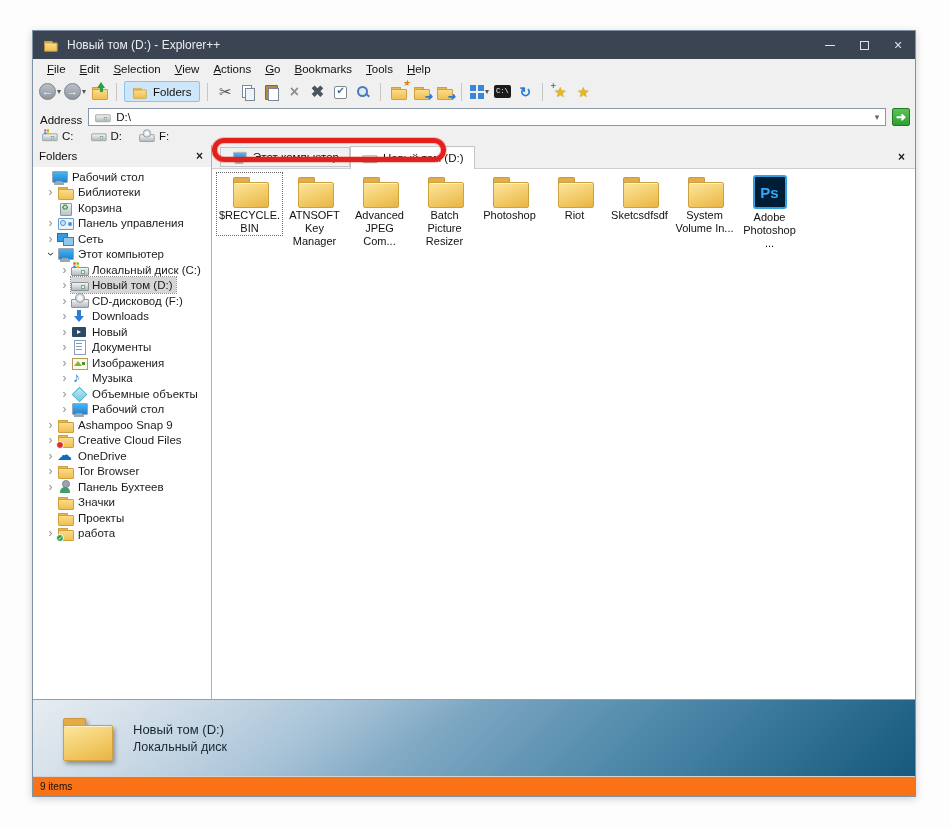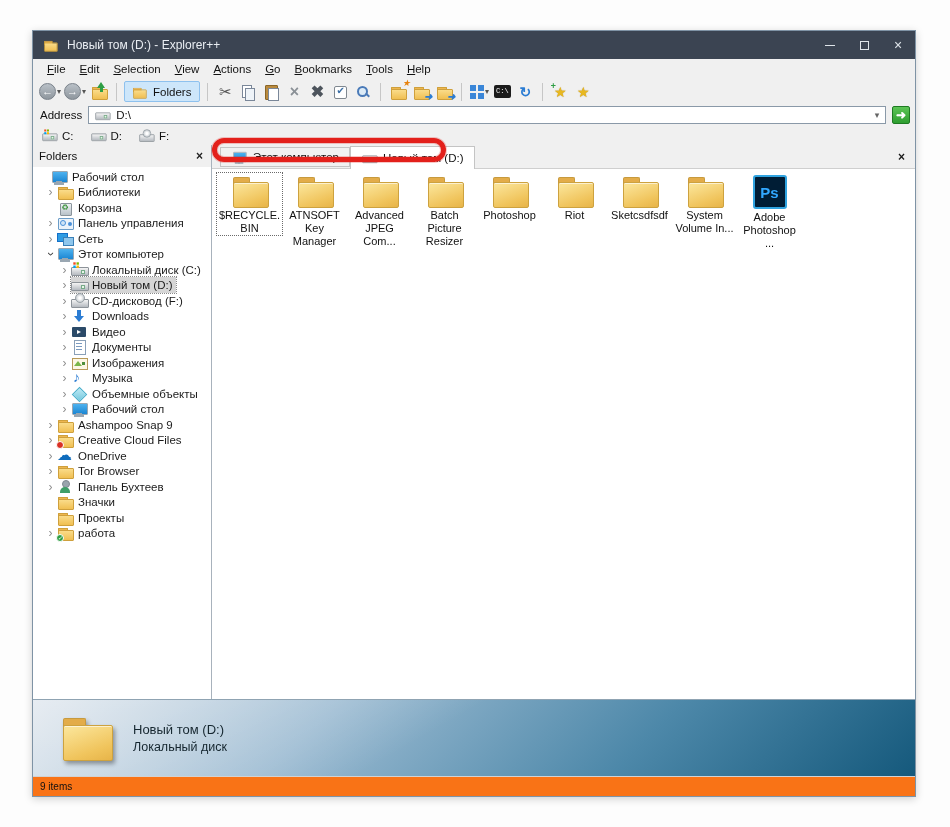--- a/index.html
+++ b/index.html
@@ -53,21 +53,21 @@
   .prop-ic::after { content:"\2714"; position:absolute; left:4px; top:1px; color:#3a6ea5; font-size:10px; }
   .search-ic { position:relative; width:16px; height:16px; }
   .search-ic::before { content:""; position:absolute; left:2px; top:2px; width:7px; height:7px; border:2px solid #4a7ab8; border-radius:50%; background:#dcebf7; }
   .search-ic::after { content:""; position:absolute; left:10px; top:10px; width:5px; height:2px; background:#4a7ab8; transform:rotate(45deg); }
   .up-ov { position:absolute; left:8px; top:1px; width:0; height:0; border-left:4px solid transparent; border-right:4px solid transparent; border-bottom:6px solid #2e9e44; }
   .up-ov2 { position:absolute; left:11px; top:6px; width:3px; height:5px; background:#2e9e44; }
   .ov-arrow { position:absolute; right:-1px; bottom:0px; color:#2b7cd3; font-size:10px; font-weight:bold; }
   .badge-new { position:absolute; right:-2px; top:-3px; color:#e8820c; font-size:9px; }
 
   
-  .addressbar { height:22px; background:#f0f0f0; display:flex; align-items:center; padding:0 5px 0 7px; gap:6px; flex:0 0 22px; }
+  .addressbar { height:22px; background:#f0f0f0; display:flex; align-items:flex-end; padding:0 5px 0 7px; gap:6px; flex:0 0 22px; }
   .addr-label { font-size:11.5px; color:#111; }
   .addr-combo { flex:1; height:18px; background:#fff; border:1px solid #8a99a8; display:flex; align-items:center; padding-left:5px; gap:5px; }
   .addr-value { font-size:11.5px; color:#111; flex:1; }
   .combo-caret { width:16px; color:#666; font-size:9px; text-align:center; }
   .go-btn { width:18px; height:18px; background:linear-gradient(#5cc455,#2e9e30); border:1px solid #1e7a22; border-radius:2px; color:#fff; font-size:12px; font-weight:bold; line-height:16px; text-align:center; }
 
   
   .drivebar { height:19px; background:#f0f0f0; display:flex; align-items:center; padding-left:8px; gap:16px; flex:0 0 19px; }
   .drive-item { display:flex; align-items:center; gap:4px; font-size:11.5px; color:#111; }
 
@@ -352,21 +352,21 @@
               <span class="tlabel">CD-дисковод (F:)</span>
             </div>
         <div class="trow lvl2">
               <span class="exp"></span>
               <span class="ic ic-down"></span>
               <span class="tlabel">Downloads</span>
             </div>
         <div class="trow lvl2">
               <span class="exp"></span>
               <span class="ic ic-video"></span>
-              <span class="tlabel">Видео</span>
+              <span class="tlabel">Новый</span>
             </div>
         <div class="trow lvl2">
               <span class="exp"></span>
               <span class="ic ic-docs"></span>
               <span class="tlabel">Документы</span>
             </div>
         <div class="trow lvl2">
               <span class="exp"></span>
               <span class="ic ic-pics"></span>
               <span class="tlabel">Изображения</span>

